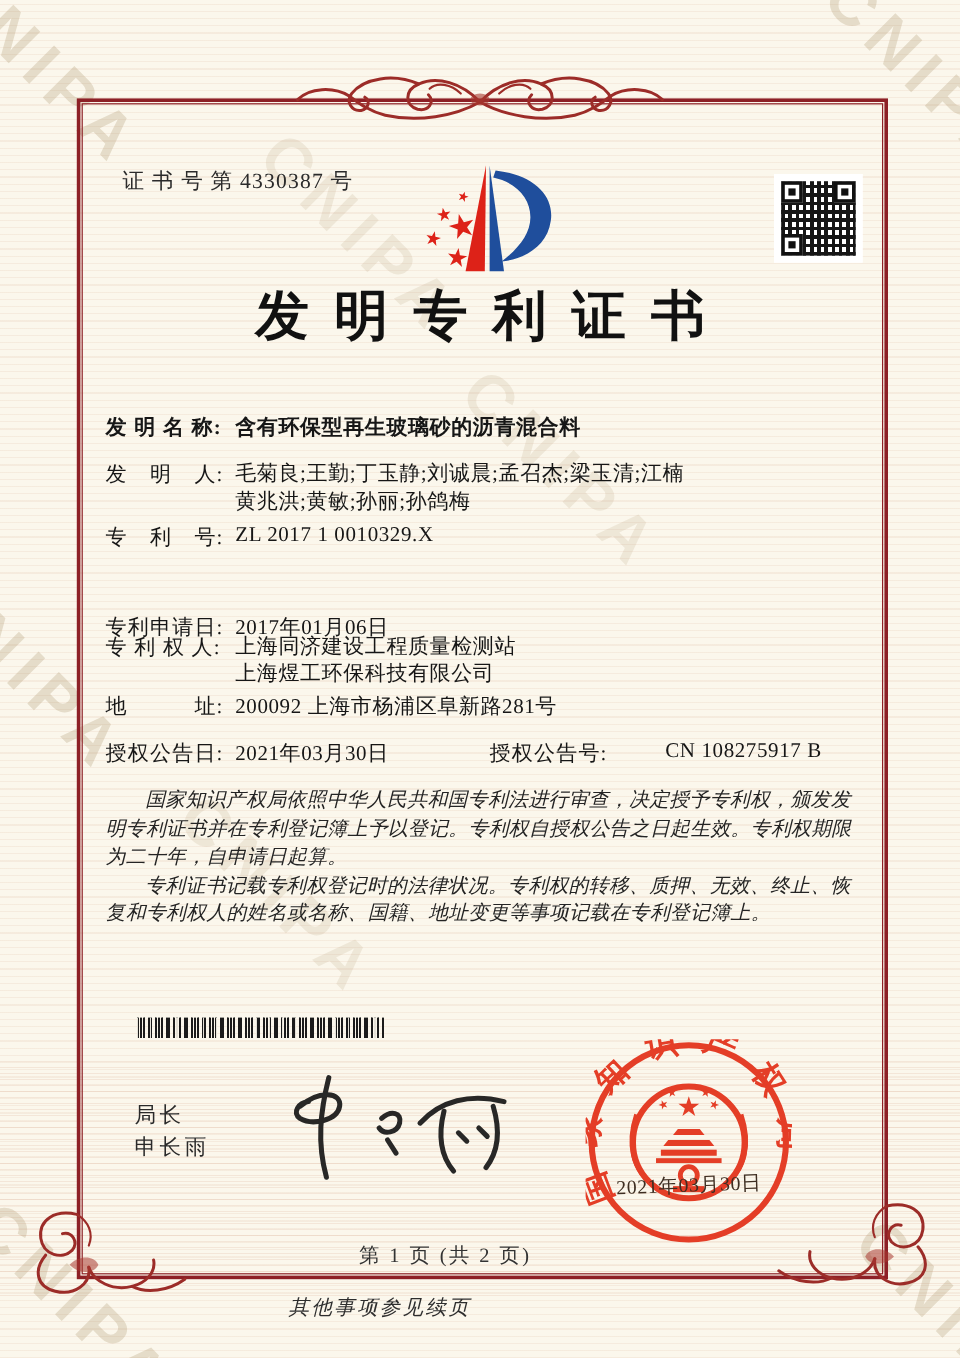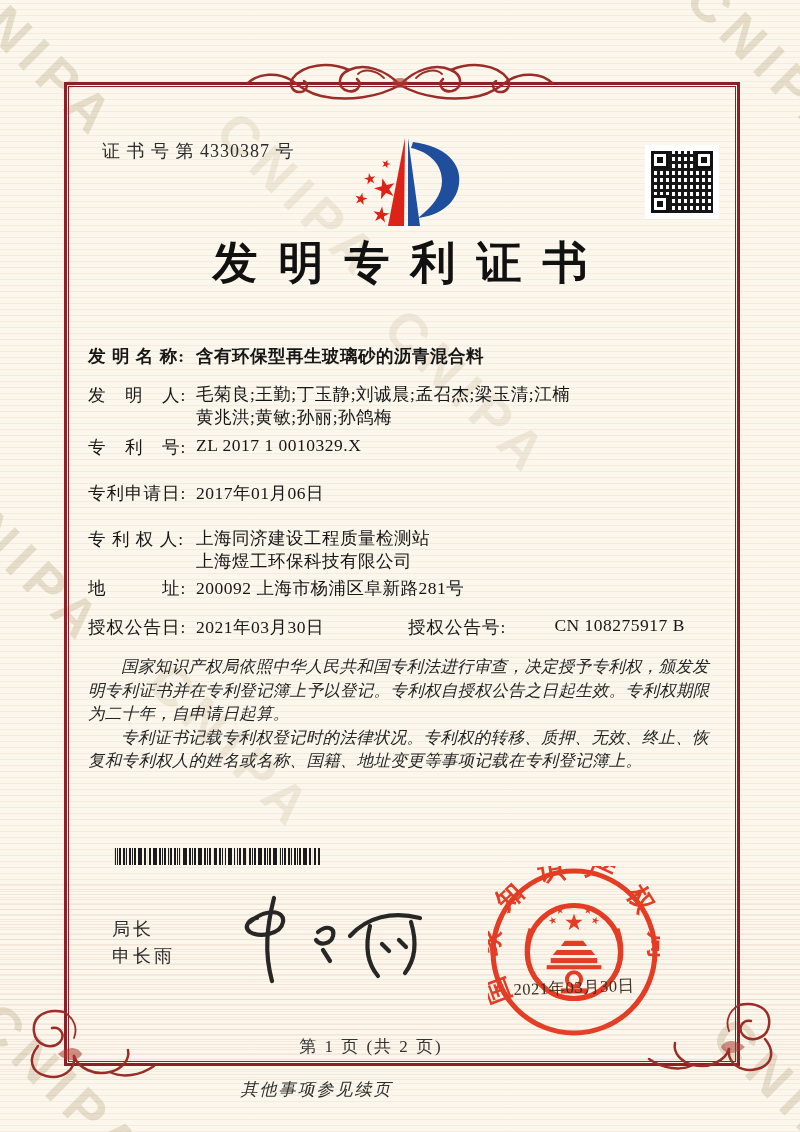--- a/index.html
+++ b/index.html
@@ -57,21 +57,21 @@
     font-size:45px; font-weight:600; letter-spacing:21px; padding-left:21px; color:#111;
   }
 
   .f-row { position:absolute; left:88px; font-size:17.5px; color:#161616; display:flex; }
   .lbl { display:inline-block; width:108px; flex:0 0 108px; letter-spacing:1px; }
   .val { letter-spacing:0.5px; }
   .val2 { line-height:23px; }
   .r-name { top:344px;font-weight:bold; }
   .r-inventor { top:383px; }
   .r-patno { top:435px; }
-  .r-filing { top:481px; }
+  .r-filing { top:510px; }
   .r-patentee { top:527px; }
   .r-address { top:576px; }
   .r-grant { top:615px; width:628px; }
   .grant2 { position:absolute; left:320px; top:0;gap:38px; }
   .grant2 .lbl { width:auto; flex:none; margin-right:10px; }
 
   .body-text { left:88px; top:655px; width:630px; }
   .body-text p {
     font-size:16.5px; line-height:23.5px; text-indent:2em;
     font-style:italic; color:#242424; letter-spacing:0.3px;

